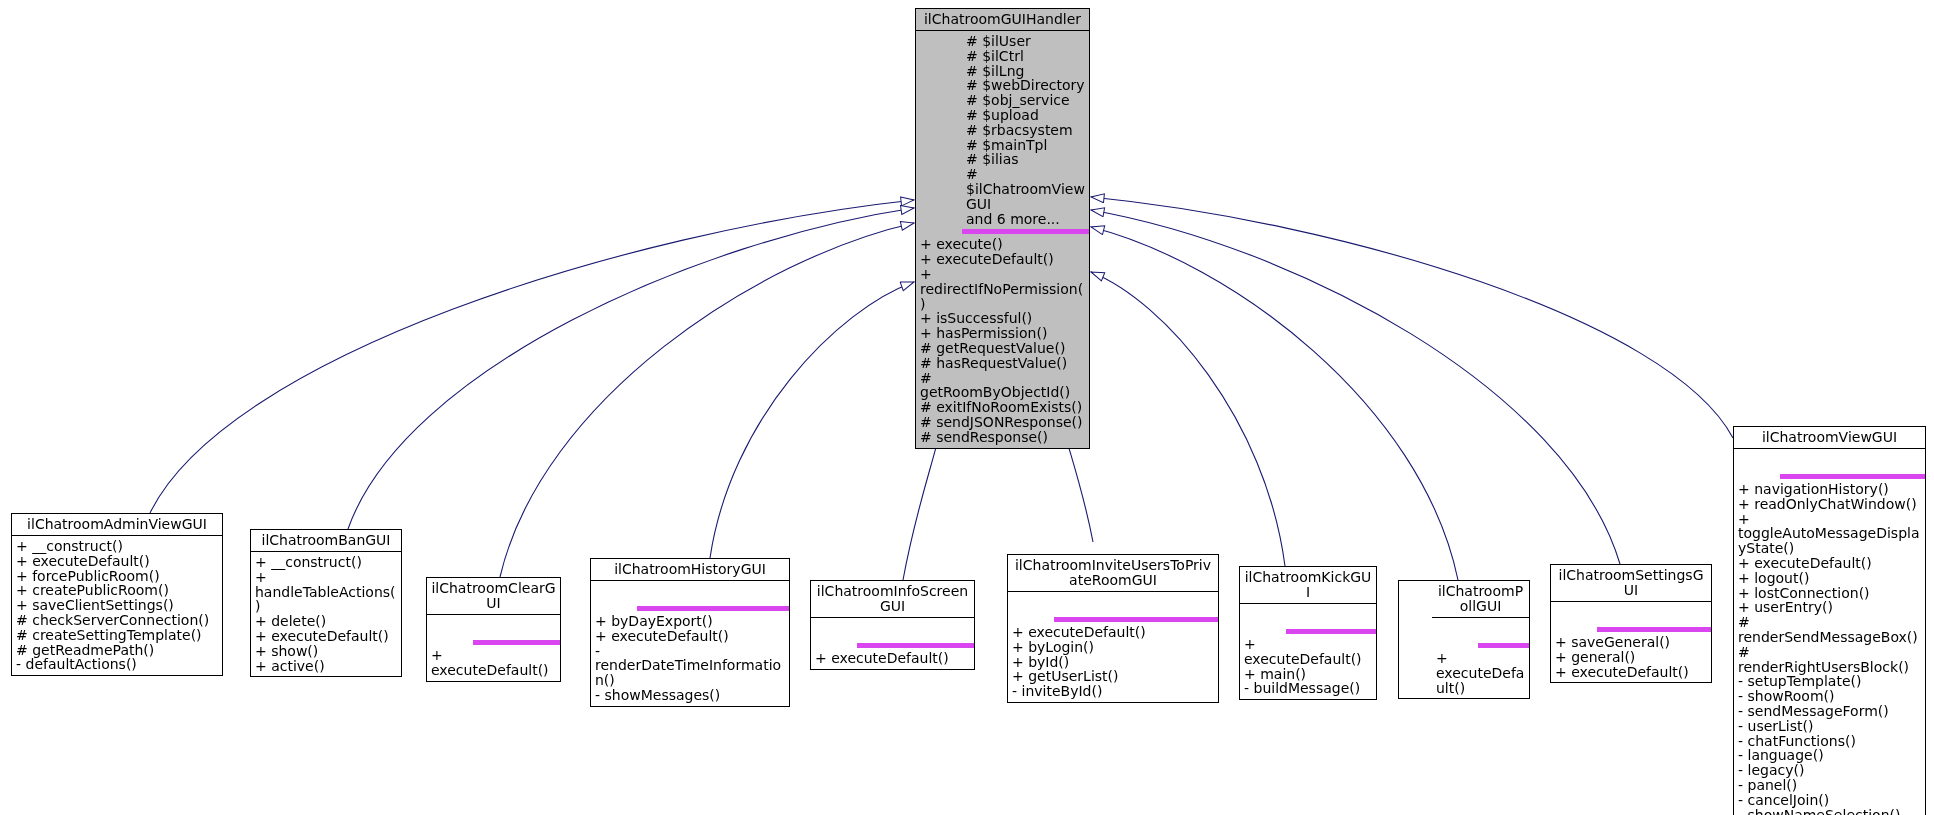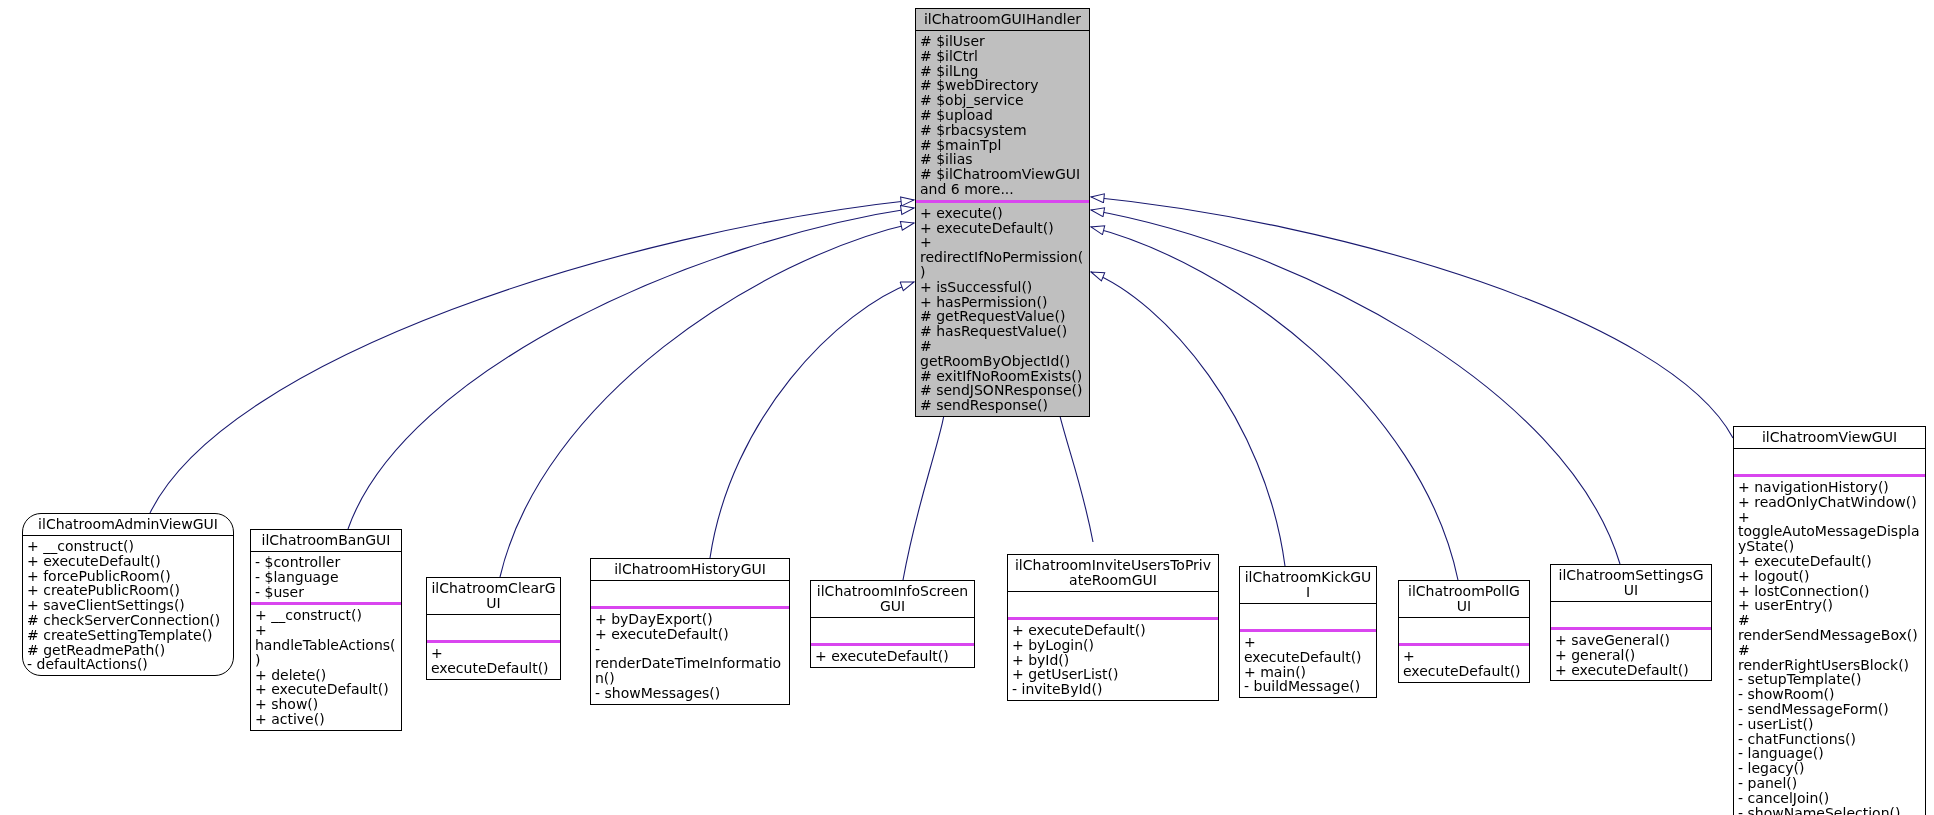--- a/index.html
+++ b/index.html
@@ -30,21 +30,22 @@
   .class-title {
     text-align: center;
     padding: 3px 4px;
     line-height: 15px;
     border-bottom: 1px solid #000000;
     overflow-wrap: anywhere;
   }
   .class-attrs {
     padding: 3px 4px;
     min-height: 19px;
-    border-bottom: 3px solid #d946ef;
+    border-bottom: 5px solid #d946ef;
+    margin-left: 46px;
   }
   .class-methods { padding: 3px 4px; }
   .member {
     line-height: 14.8px;
     white-space: normal;
     overflow-wrap: anywhere;
   }
   .edge-path {
     fill: none;
     stroke-width: 1.1px;
@@ -98,42 +99,37 @@
         <div class="member">+ hasPermission()</div>
         <div class="member"># getRequestValue()</div>
         <div class="member"># hasRequestValue()</div>
         <div class="member"># getRoomByObjectId()</div>
         <div class="member"># exitIfNoRoomExists()</div>
         <div class="member"># sendJSONResponse()</div>
         <div class="member"># sendResponse()</div>
       </div>
   </div>
 
-  <div class="class-box" style="left:22px; top:513px; width:212px;border-radius:19px;">
+  <div class="class-box" style="left:11px; top:513px; width:212px;">
     <div class="class-title">ilChatroomAdminViewGUI</div>
     <div class="class-methods">
         <div class="member">+ __construct()</div>
         <div class="member">+ executeDefault()</div>
         <div class="member">+ forcePublicRoom()</div>
         <div class="member">+ createPublicRoom()</div>
         <div class="member">+ saveClientSettings()</div>
         <div class="member"># checkServerConnection()</div>
         <div class="member"># createSettingTemplate()</div>
         <div class="member"># getReadmePath()</div>
         <div class="member">- defaultActions()</div>
       </div>
   </div>
 
   <div class="class-box" style="left:250px; top:529px; width:152px;">
     <div class="class-title">ilChatroomBanGUI</div>
-    <div class="class-attrs">
-        <div class="member">- $controller</div>
-        <div class="member">- $language</div>
-        <div class="member">- $user</div>
-      </div>
     <div class="class-methods">
         <div class="member">+ __construct()</div>
         <div class="member">+ handleTableActions()</div>
         <div class="member">+ delete()</div>
         <div class="member">+ executeDefault()</div>
         <div class="member">+ show()</div>
         <div class="member">+ active()</div>
       </div>
   </div>
 
@@ -179,21 +175,21 @@
   <div class="class-box" style="left:1239px; top:566px; width:138px;">
     <div class="class-title">ilChatroomKickGUI</div>
     <div class="class-attrs"></div>
     <div class="class-methods">
         <div class="member">+ executeDefault()</div>
         <div class="member">+ main()</div>
         <div class="member">- buildMessage()</div>
       </div>
   </div>
 
-  <div class="class-box" style="left:1398px; top:580px; width:132px;">
+  <div class="class-box" style="left:1398px; top:580px; width:132px;padding-left:33px;">
     <div class="class-title">ilChatroomPollGUI</div>
     <div class="class-attrs"></div>
     <div class="class-methods">
         <div class="member">+ executeDefault()</div>
       </div>
   </div>
 
   <div class="class-box" style="left:1550px; top:564px; width:162px;">
     <div class="class-title">ilChatroomSettingsGUI</div>
     <div class="class-attrs"></div>

